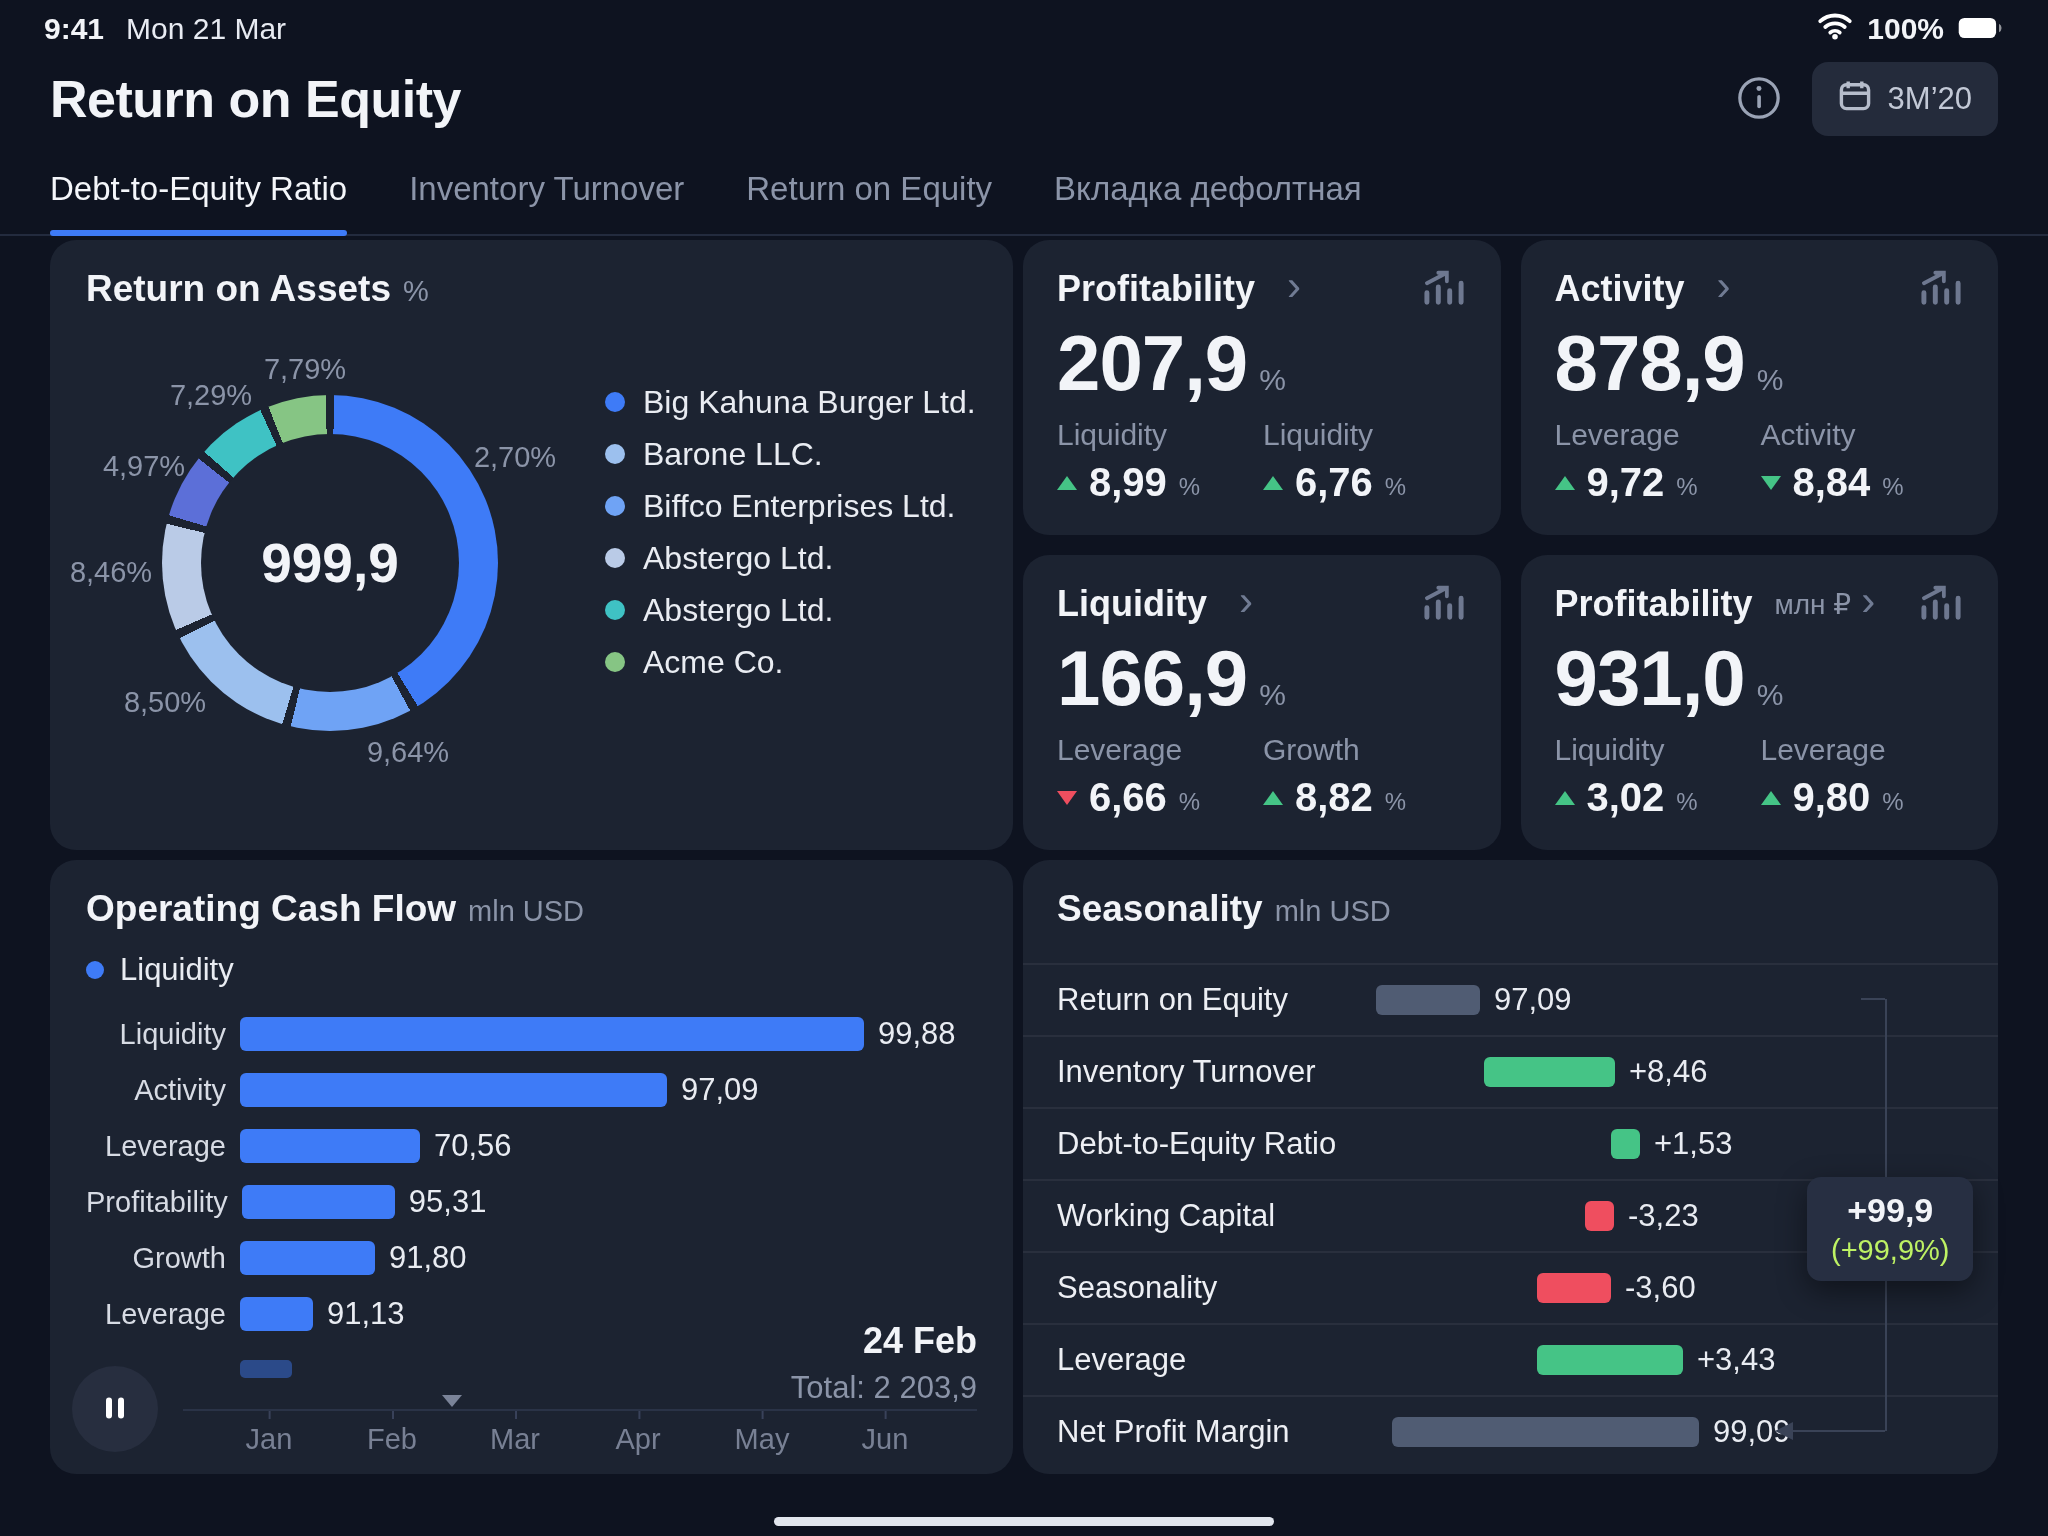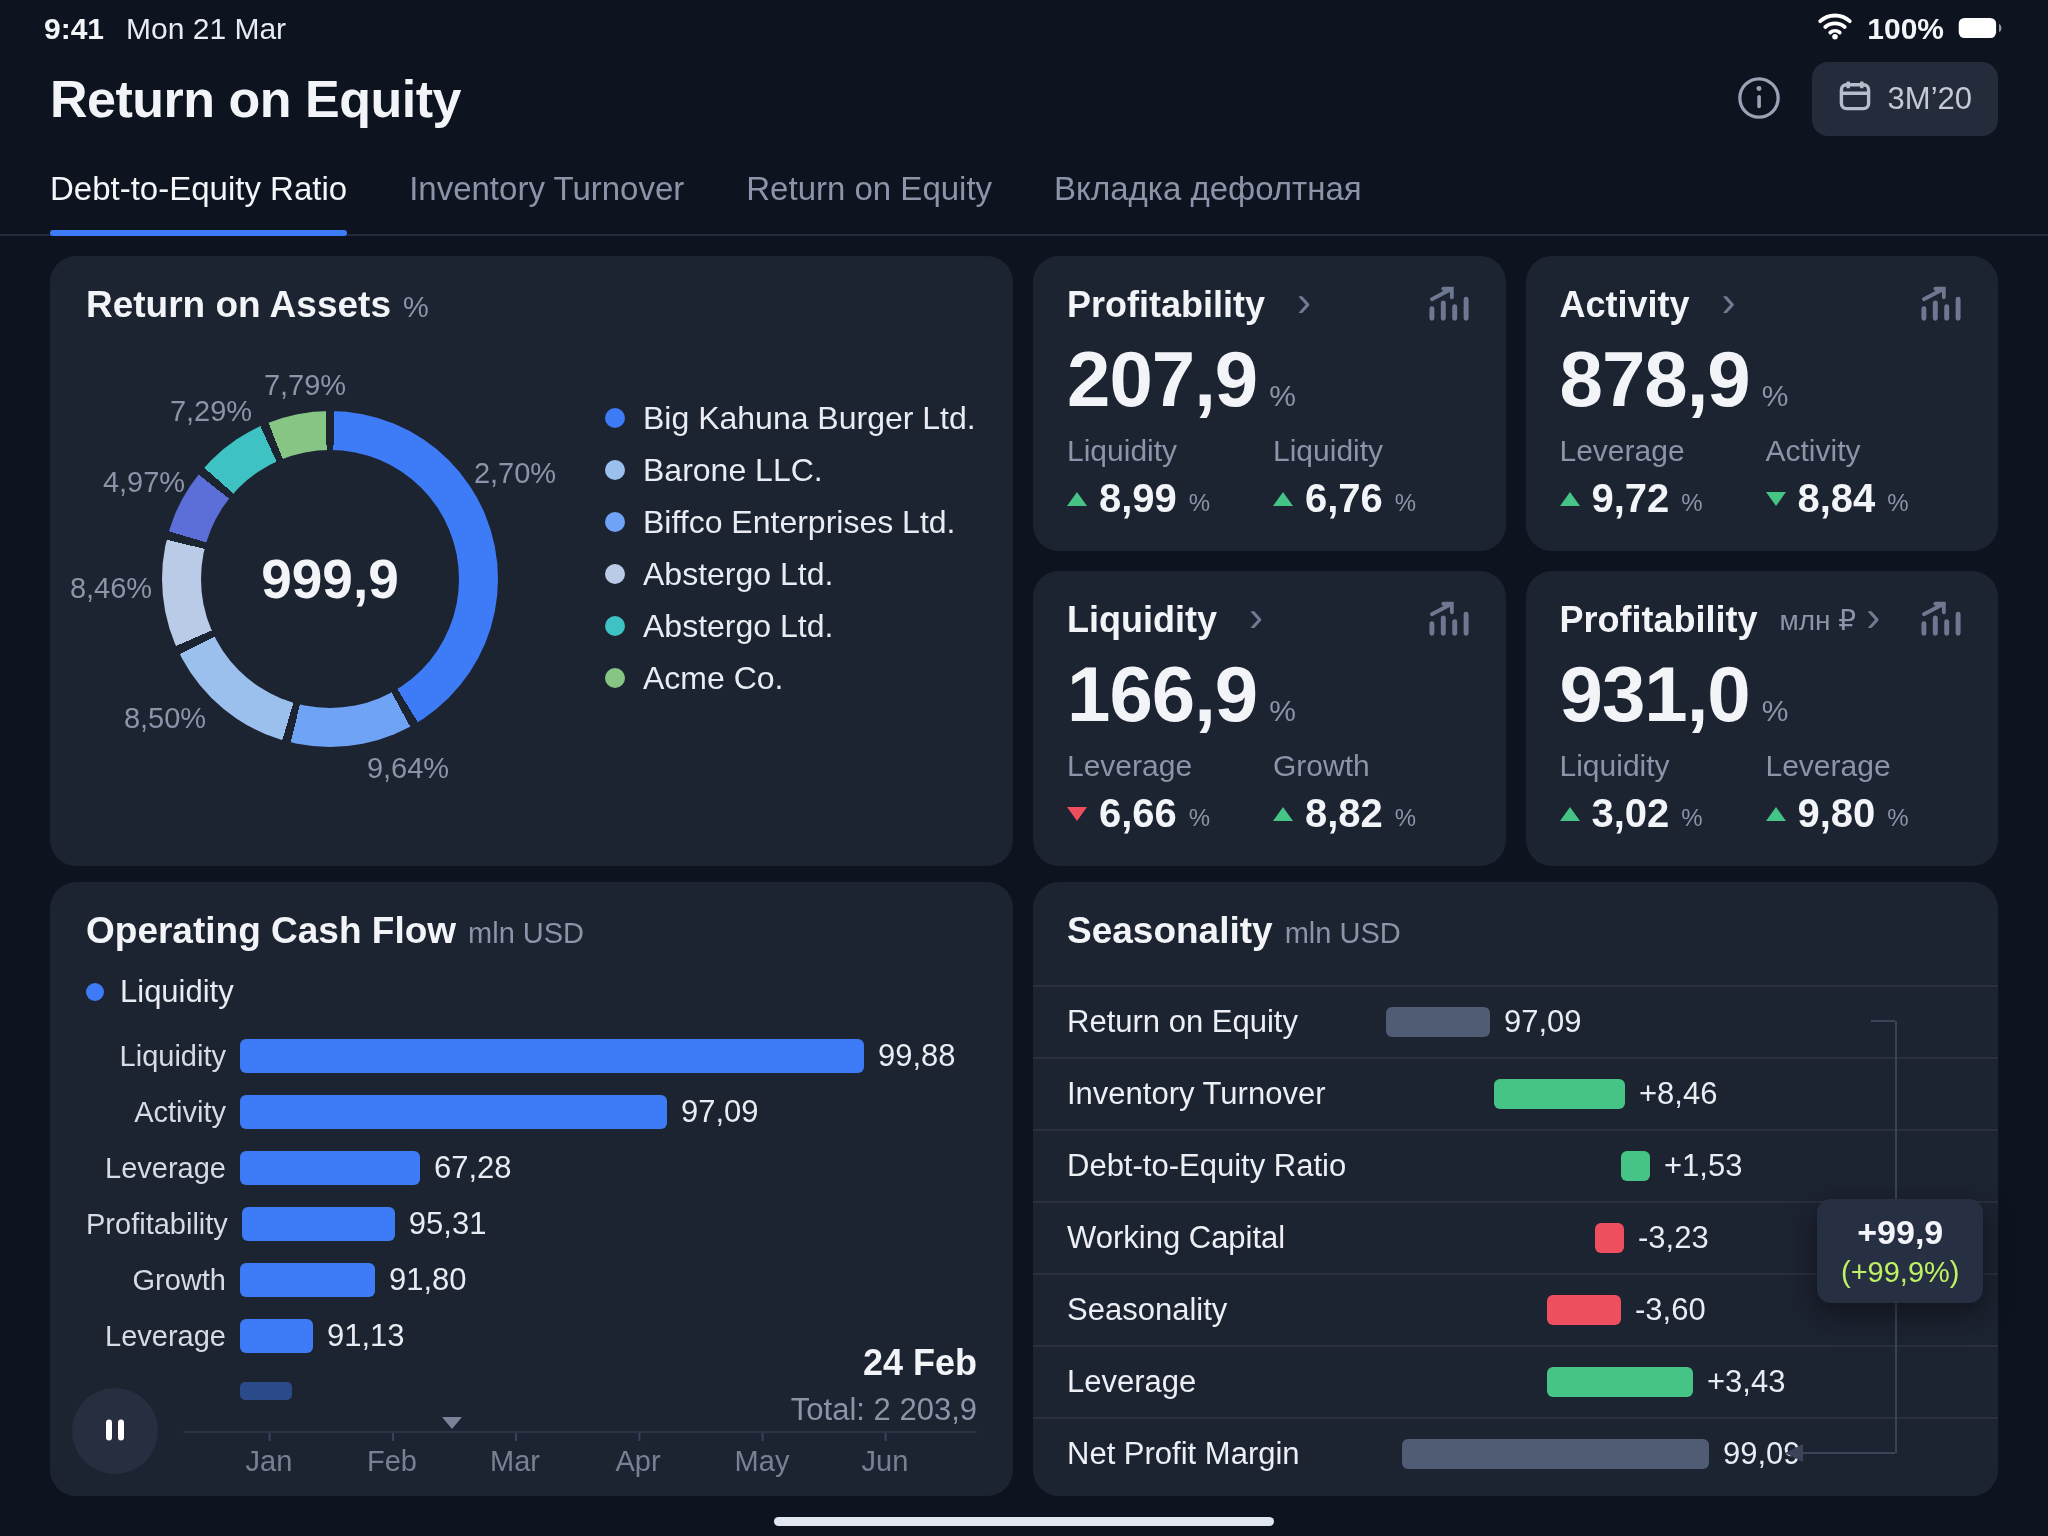--- a/index.html
+++ b/index.html
@@ -21,21 +21,21 @@
   .icon-btn { background:none; border:none; cursor:pointer; display:flex; align-items:center; }
   .period-btn { background:var(--button-bg); border:none; border-radius:16px; padding:16px 26px; display:flex; align-items:center; gap:16px; color:#C3C9D6; font-size:31px; font-family:inherit; cursor:pointer; }
 
   
   .tabs { display:flex; padding:0 50px; border-bottom:2px solid var(--hairline); margin-top:6px; }
   .tab { font-size:33px; color:var(--text-secondary); padding:20px 0 26px 0; margin-right:62px; position:relative; cursor:pointer; }
   .tab.active { color:#F4F6FA; }
   .tab.active::after { content:''; position:absolute; left:0; right:0; bottom:-2px; height:6px; border-radius:3px; background:var(--accent); }
 
   
-  main { padding:20px 50px 0 50px; display:grid; grid-template-columns:963px 1fr; grid-template-rows:610px 614px; column-gap:20px; row-gap:16px; }
+  main { padding:4px 50px 0 50px; display:grid; grid-template-columns:963px 1fr; grid-template-rows:610px 614px; column-gap:20px; row-gap:16px;gap:10px; }
   .card { background:var(--card); border-radius:26px; position:relative; }
   .card-title { font-size:37px; font-weight:700; color:#F2F4F8; }
   .card-unit { font-size:29px; font-weight:400; color:var(--text-secondary); margin-left:12px; }
 
   
   .roa-title { position:absolute; top:28px; left:36px; display:flex; align-items:baseline; }
   .donut { position:absolute; left:112px; top:155px; width:336px; height:336px; border-radius:50%; }
   .donut-hole { position:absolute; left:39px; top:39px; width:258px; height:258px; border-radius:50%; background:var(--card); display:flex; align-items:center; justify-content:center; }
   .donut-center { font-size:55px; font-weight:700; }
   .donut-lbl { position:absolute; transform:translate(-50%,-50%); font-size:29px; color:var(--text-secondary); white-space:nowrap; }
@@ -383,21 +383,21 @@
             <span class="ocf-val">99,88</span>
           </div>
         <div class="ocf-row">
             <span class="ocf-cat">Activity</span>
             <div class="ocf-bar" style="width: 427px;"></div>
             <span class="ocf-val">97,09</span>
           </div>
         <div class="ocf-row">
             <span class="ocf-cat">Leverage</span>
             <div class="ocf-bar" style="width: 180px;"></div>
-            <span class="ocf-val">67,28</span>
+            <span class="ocf-val">70,56</span>
           </div>
         <div class="ocf-row">
             <span class="ocf-cat">Profitability</span>
             <div class="ocf-bar" style="width: 153px;"></div>
             <span class="ocf-val">95,31</span>
           </div>
         <div class="ocf-row">
             <span class="ocf-cat">Growth</span>
             <div class="ocf-bar" style="width: 135px;"></div>
             <span class="ocf-val">91,80</span>

